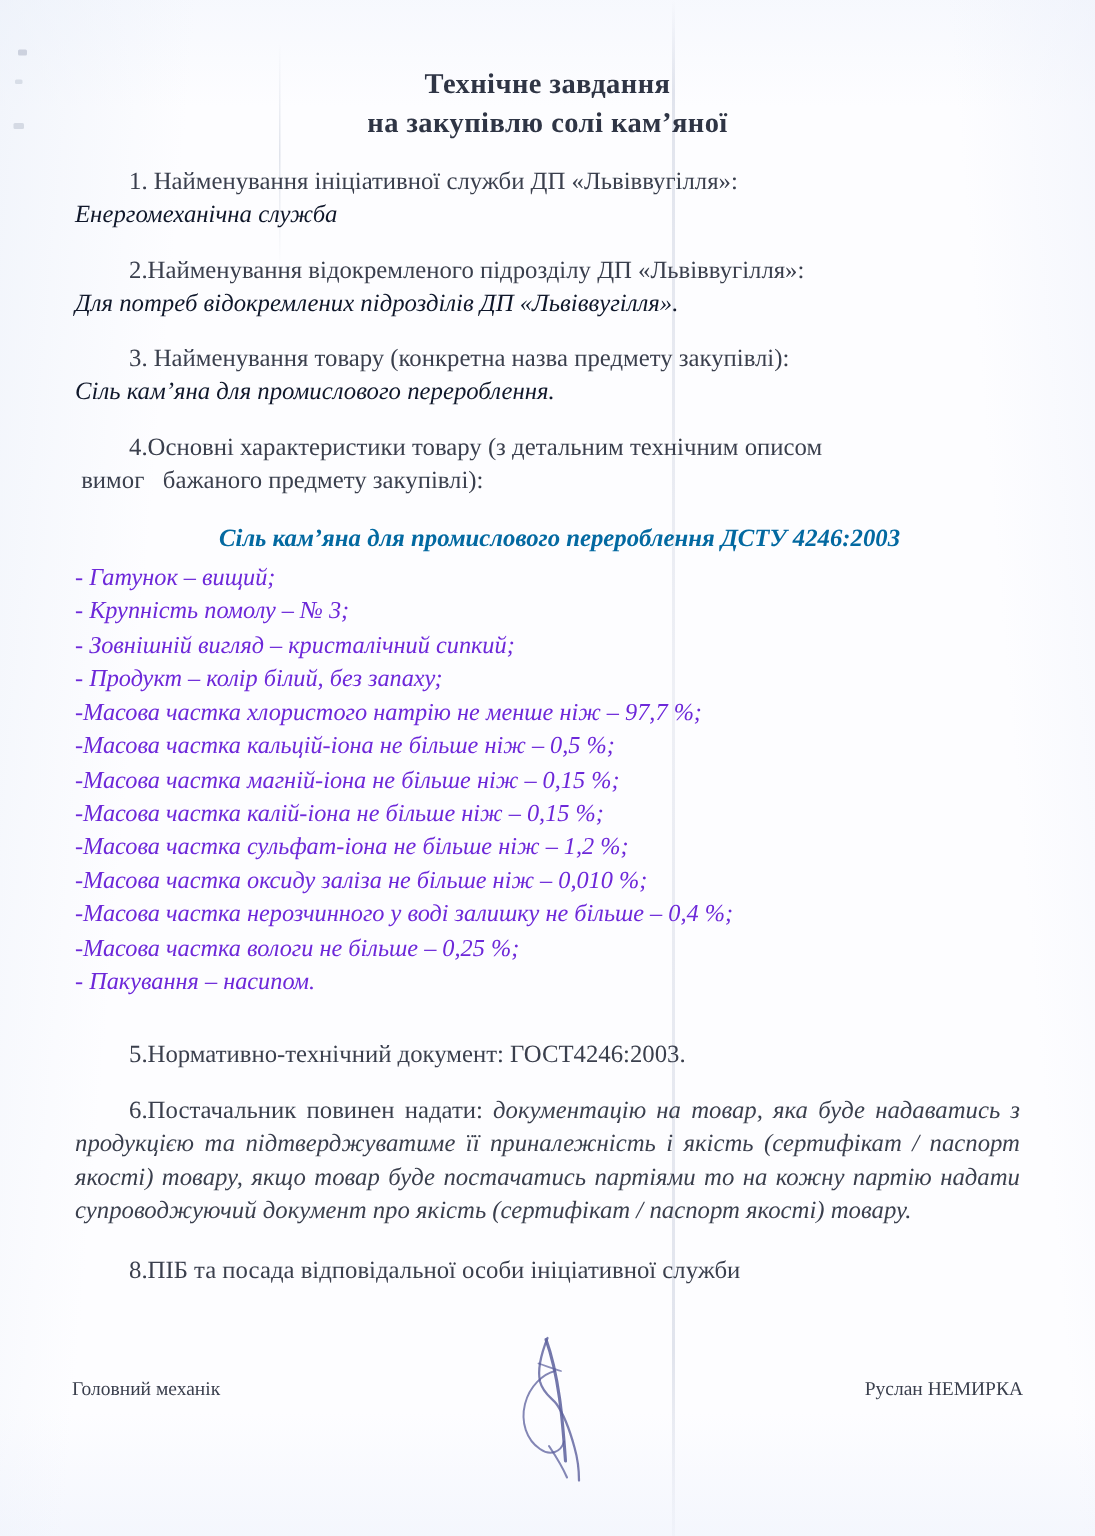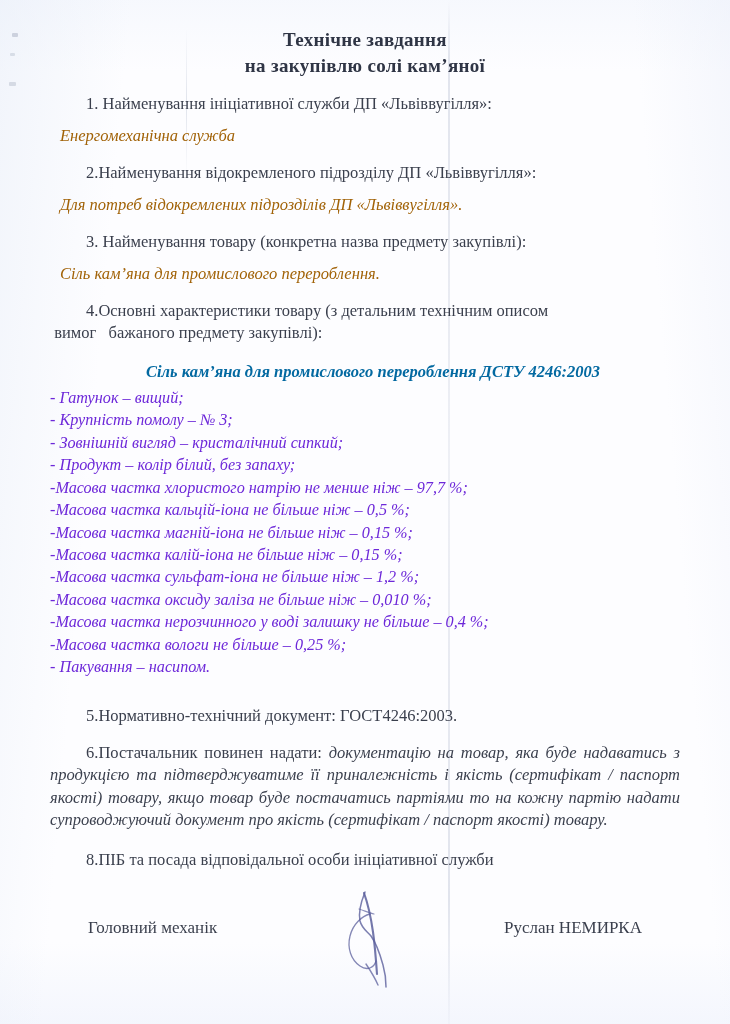--- a/index.html
+++ b/index.html
@@ -65,40 +65,40 @@
     z-index: 2;
   }
 
   .doc-title {
     text-align: center;
     font-weight: bold;
     font-size: 19px;
     line-height: 1.35;
     letter-spacing: 0.3px;
     margin: 0;
-    padding-top: 27px;
+    padding-top: 44px;
     color: #2f3545;
   }
   .doc-title .ln { display: block; }
 
   .section { margin-top: 15px; }
   .section-head {
     font-size: 16.5px;
     line-height: 1.33;
     text-indent: 36px;
     margin: 0;
     color: #3a3f4d;
   }
   .section-head.nowrap-gap { white-space: pre-wrap; }
   .section-value {
     font-style: italic;
     font-size: 16.5px;
     line-height: 1.33;
-    margin: 10px;
-    color: #a16207;
+    margin: 0;
+    color: #0f172a;
   }
 
   .spec-title {
     font-weight: bold;
     font-style: italic;
     font-size: 16.5px;
     line-height: 1.4;
     margin: 16px 0 4px 0;
     padding-left: 96px;
     color: #0369a1;
@@ -124,25 +124,25 @@
     margin: 0;
     color: #3a3f4d;
   }
   .para-justified .it { font-style: italic; }
 
   .sig-block {
     position: absolute;
     left: 0;
     right: 0;
     top: 918px;
-    padding: 0 88px;
+    padding: 0 48px;
     display: flex;
     justify-content: space-between;
     align-items: baseline;
-    font-size: 17px;
+    font-size: 13px;
     color: #3a3f4d;
     z-index: 3;
   }
   .signature-mark {
     position: absolute;
     left: 337px;
     top: 888px;
     width: 70px;
     height: 100px;
     z-index: 2;

